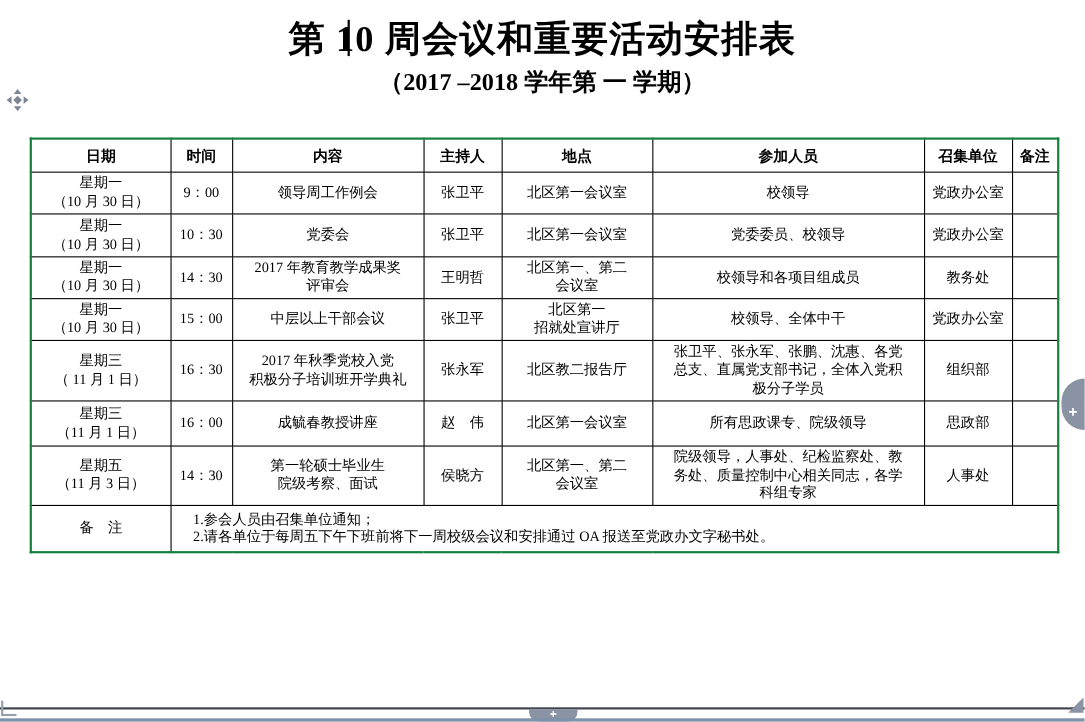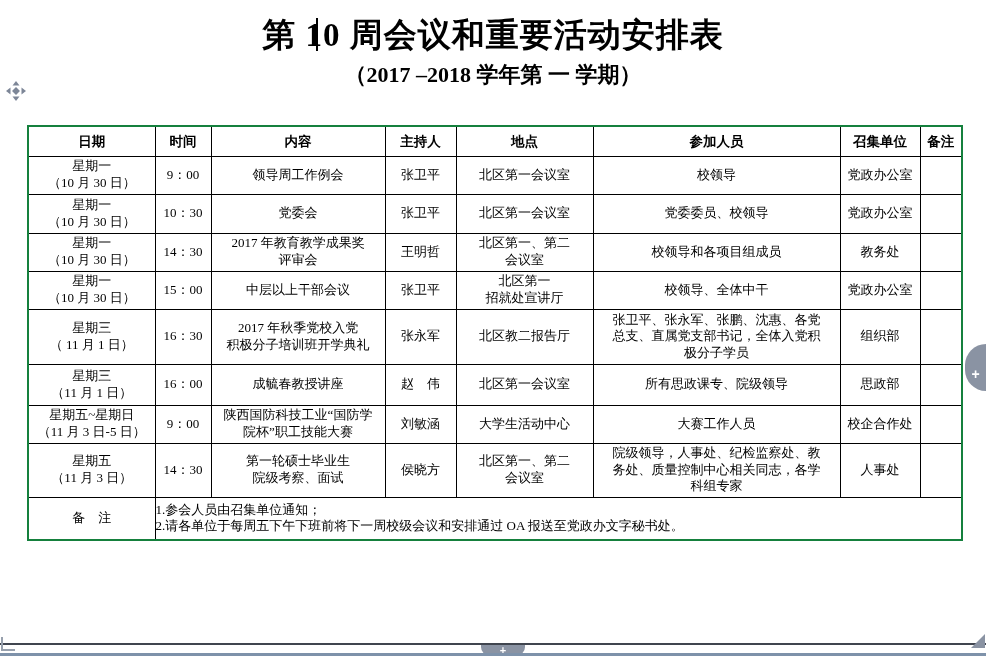--- a/index.html
+++ b/index.html
@@ -36,21 +36,21 @@
   }
   th, td {
     border:1px solid #000;
     text-align:center; vertical-align:middle;
     font-size:13px; line-height:1.28;
     padding:1px 2px;
     white-space:pre-line;
     overflow:hidden;
   }
   th { font-weight:bold; font-size:13.5px; }
-  td.notes-content { text-align:left; padding-left:0; }
+  td.notes-content { text-align:left; padding-left:20px; }
   .page-bottom-line {
     position:absolute; left:0; top:643px; width:986px; height:2px;
     background:#40454f;
   }
   .bottom-tab {
     position:absolute; left:481px; top:645px; width:44px; height:11px;
     background:#8a93a3; border-radius:0 0 9px 9px;
     display:flex; align-items:flex-start; justify-content:center;
     cursor:pointer;
   }
@@ -191,32 +191,20 @@
         <td>星期三
 （11 月 1 日）</td>
         <td>16：00</td>
         <td>成毓春教授讲座</td>
         <td>赵　伟</td>
         <td>北区第一会议室</td>
         <td>所有思政课专、院级领导</td>
         <td>思政部</td>
         <td></td>
       </tr>
-      <tr style="height: 38px;">
-        <td>星期五~星期日
-（11 月 3 日-5 日）</td>
-        <td>9：00</td>
-        <td>陕西国防科技工业“国防学
-院杯”职工技能大赛</td>
-        <td>刘敏涵</td>
-        <td>大学生活动中心</td>
-        <td>大赛工作人员</td>
-        <td>校企合作处</td>
-        <td></td>
-      </tr>
       <tr style="height: 54px;">
         <td>星期五
 （11 月 3 日）</td>
         <td>14：30</td>
         <td>第一轮硕士毕业生
 院级考察、面试</td>
         <td>侯晓方</td>
         <td>北区第一、第二
 会议室</td>
         <td>院级领导，人事处、纪检监察处、教

